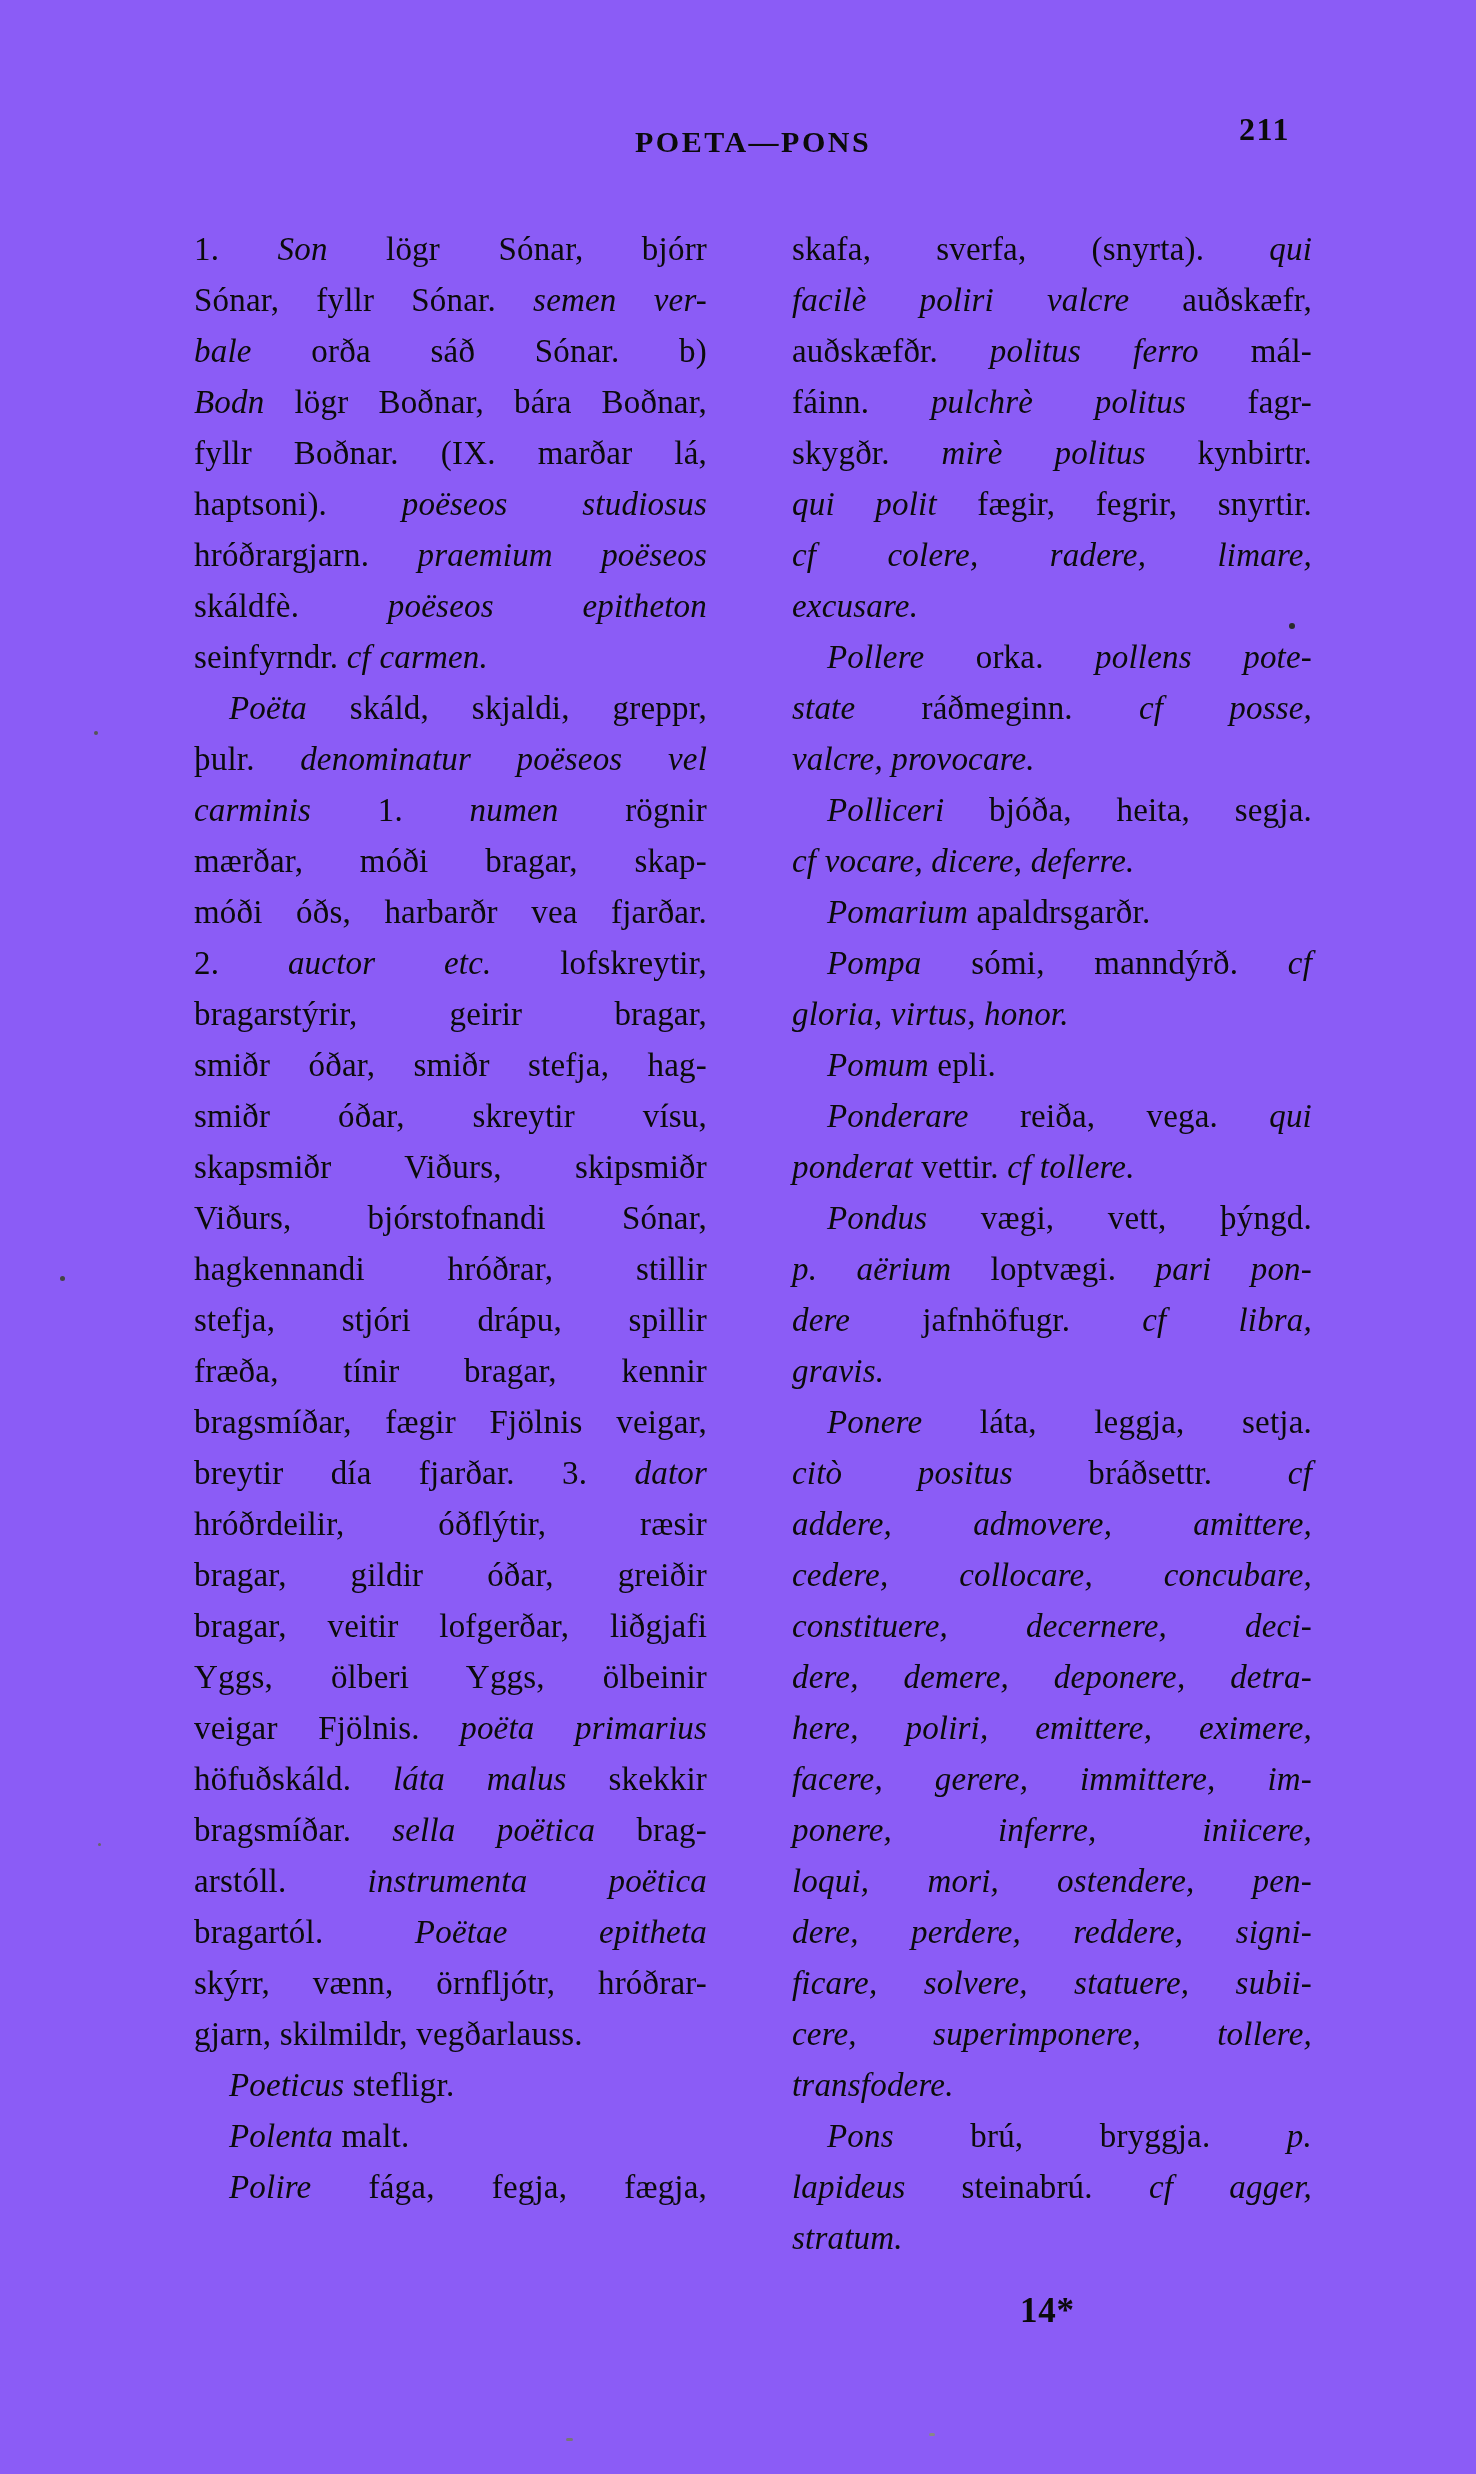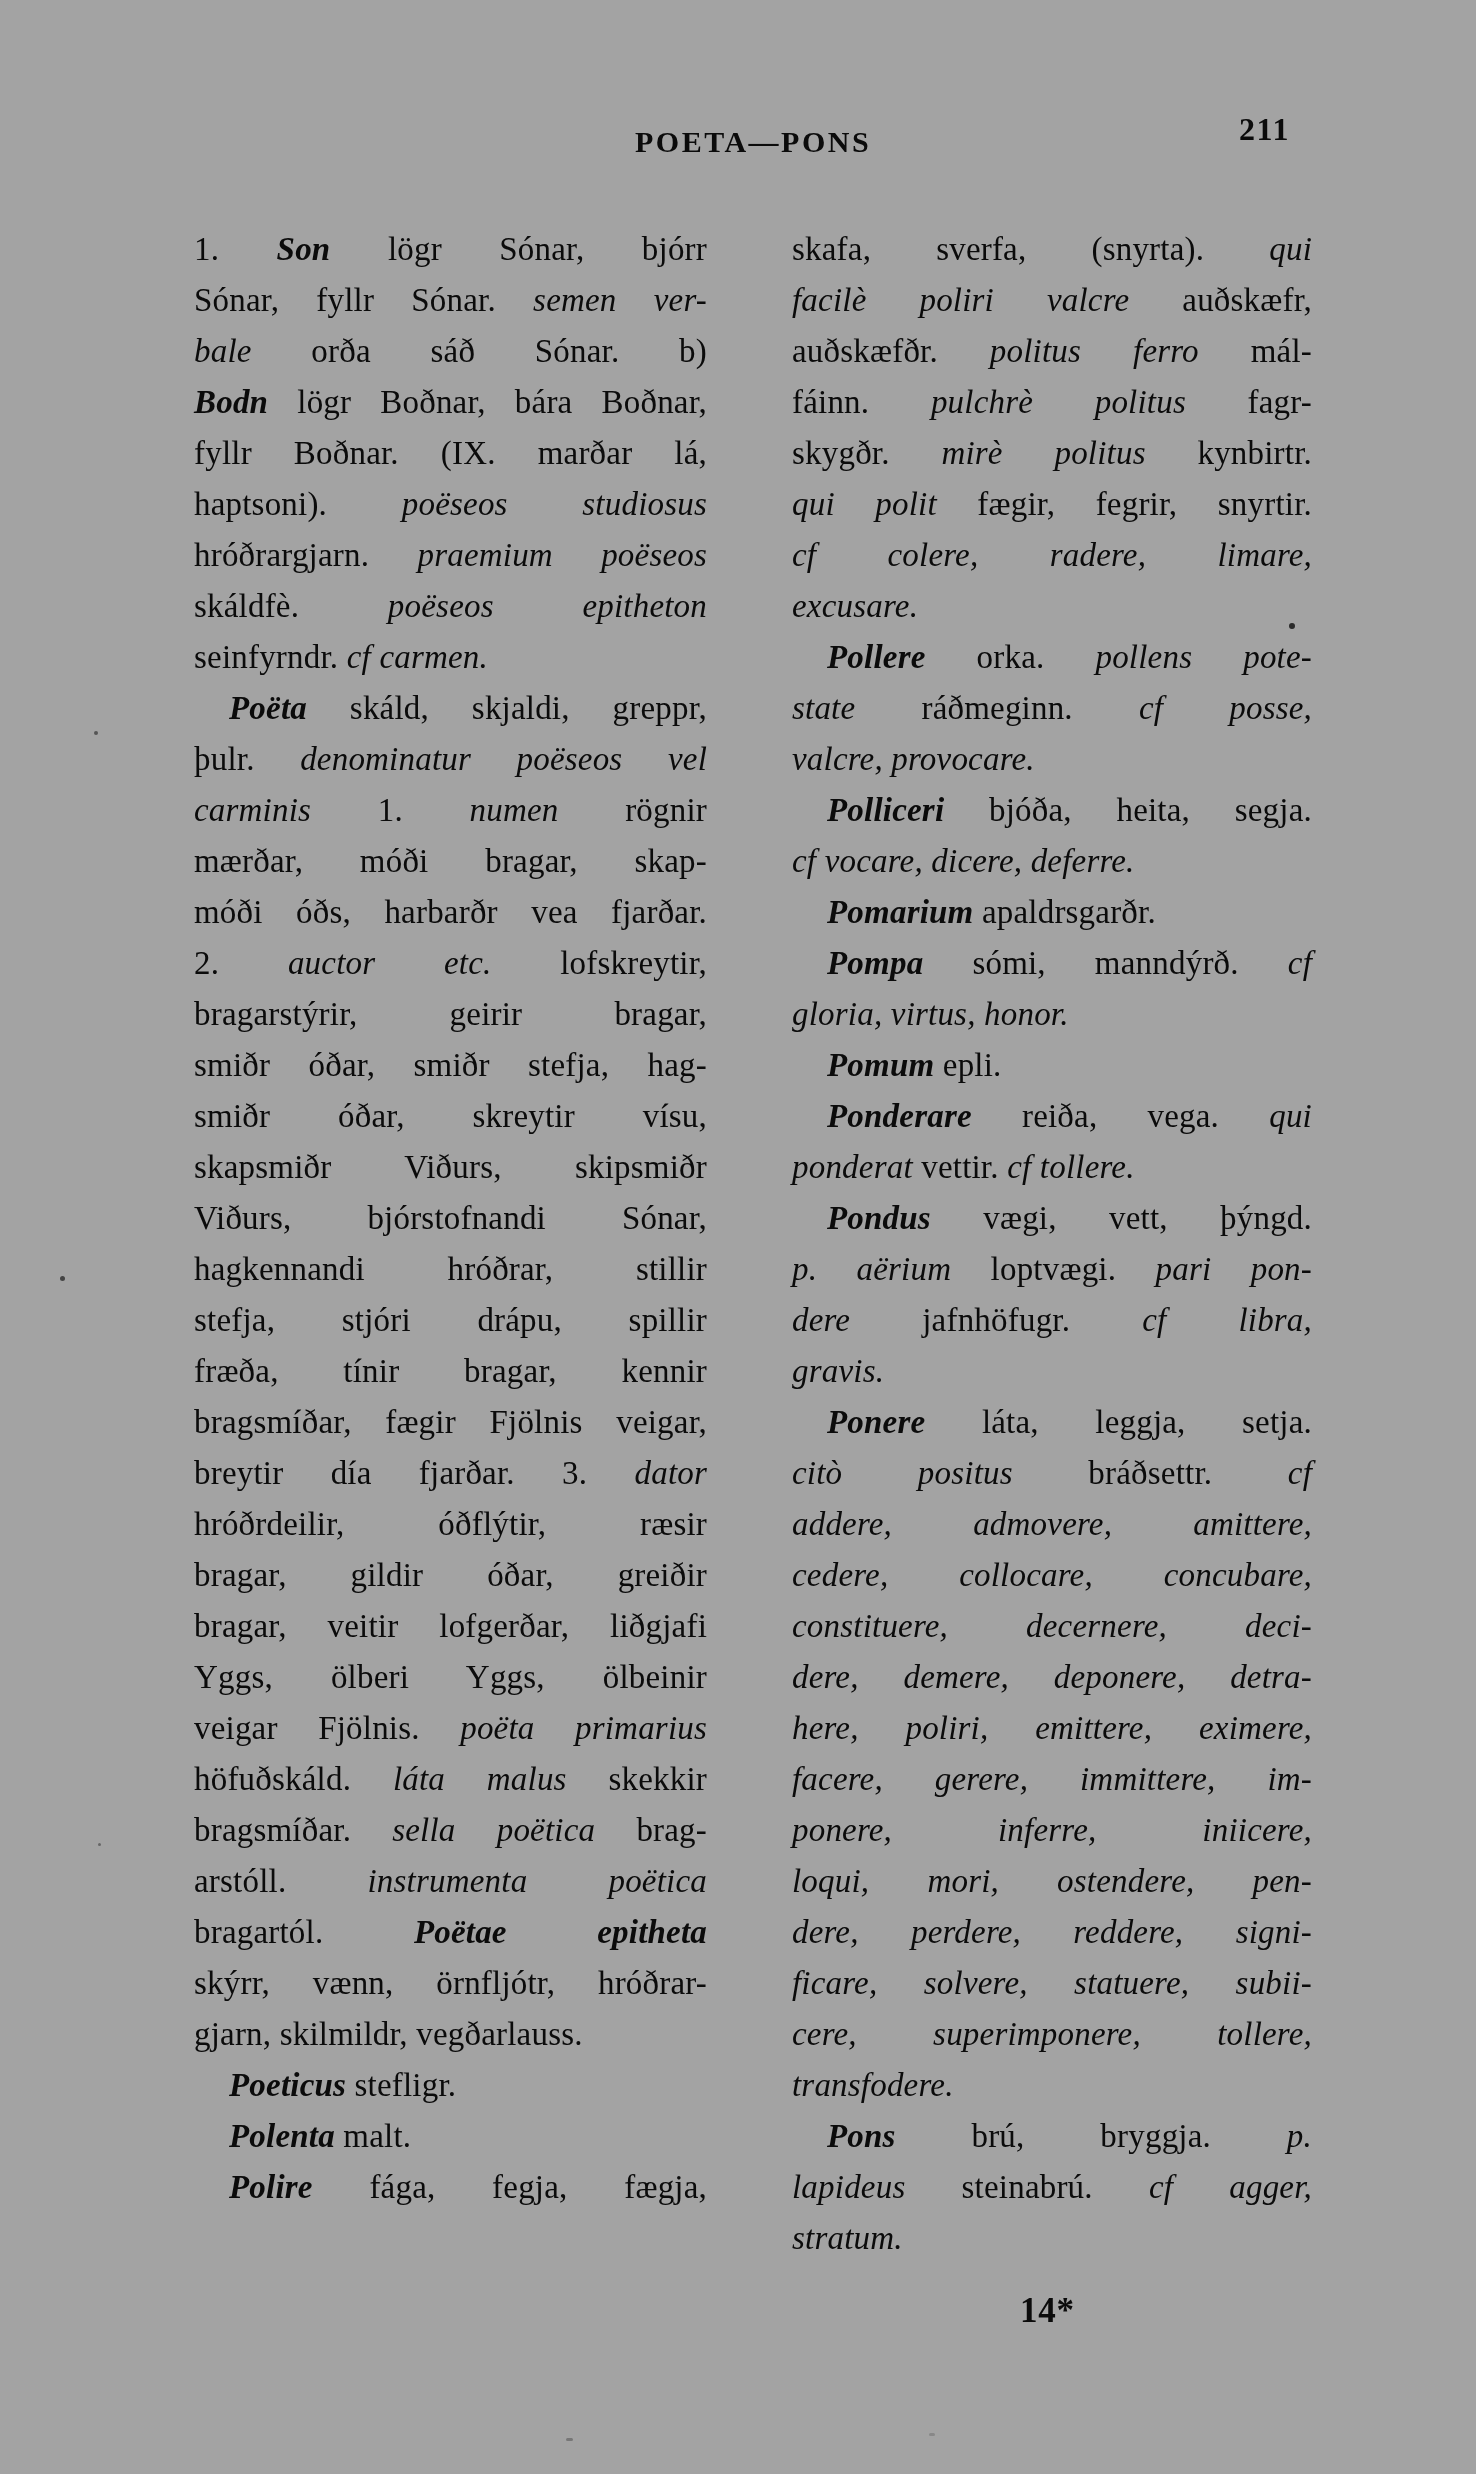--- a/index.html
+++ b/index.html
@@ -1,19 +1,19 @@
 <!DOCTYPE html>
 <html style="font-size:13.2px"><head>
 <meta charset="utf-8">
 <style>
   html,body{margin:0;padding:0;background:#e8e8e4;}
   .page{
     position:relative;
     width:1477px;height:2475px;
-    background:#a3a3a3;
+    background:#8b5cf6;
     font-family:"Liberation Serif","DejaVu Serif",serif;
     color:#0b0b0b;
     overflow:hidden;
   }
   .running-head{
     position:absolute;left:635px;top:125px;
     font-size:30px;font-weight:bold;letter-spacing:2.5px;
     white-space:nowrap;
   }
   .page-number{
@@ -29,21 +29,21 @@
   .column.right{left:792px;width:520px;}
   .line{
     text-align:justify;
     text-align-last:justify;
     height:51px;overflow:visible;
   }
   .line.final{text-align-last:left;}
   .line.indent{text-indent:35px;}
   .seg-r{font-style:normal;}
   .seg-i{font-style:italic;}
-  .seg-b{font-style:italic;font-weight:bold;}
+  .seg-b{font-style:italic;font-weight:normal;}
   .signature{
     position:absolute;left:1020px;top:2267px;
     font-size:35px;font-weight:bold;letter-spacing:0.8px;margin-top:24px;
   }
   .speck{position:absolute;background:#2b2b2b;border-radius:50%;}
   .speck.s1{left:1289px;top:623px;width:5.8px;height:5.8px;}
   .speck.s2{left:94px;top:731px;width:4.1px;height:4.1px;background:#555;}
   .speck.s3{left:60px;top:1276px;width:5px;height:5px;background:#444;}
   .speck.s4{left:98px;top:1843px;width:3.3px;height:3.3px;background:#666;}
   .speck.s5{left:566px;top:2438px;width:7.4px;height:3.3px;background:#777;border-radius:1.6px;}

